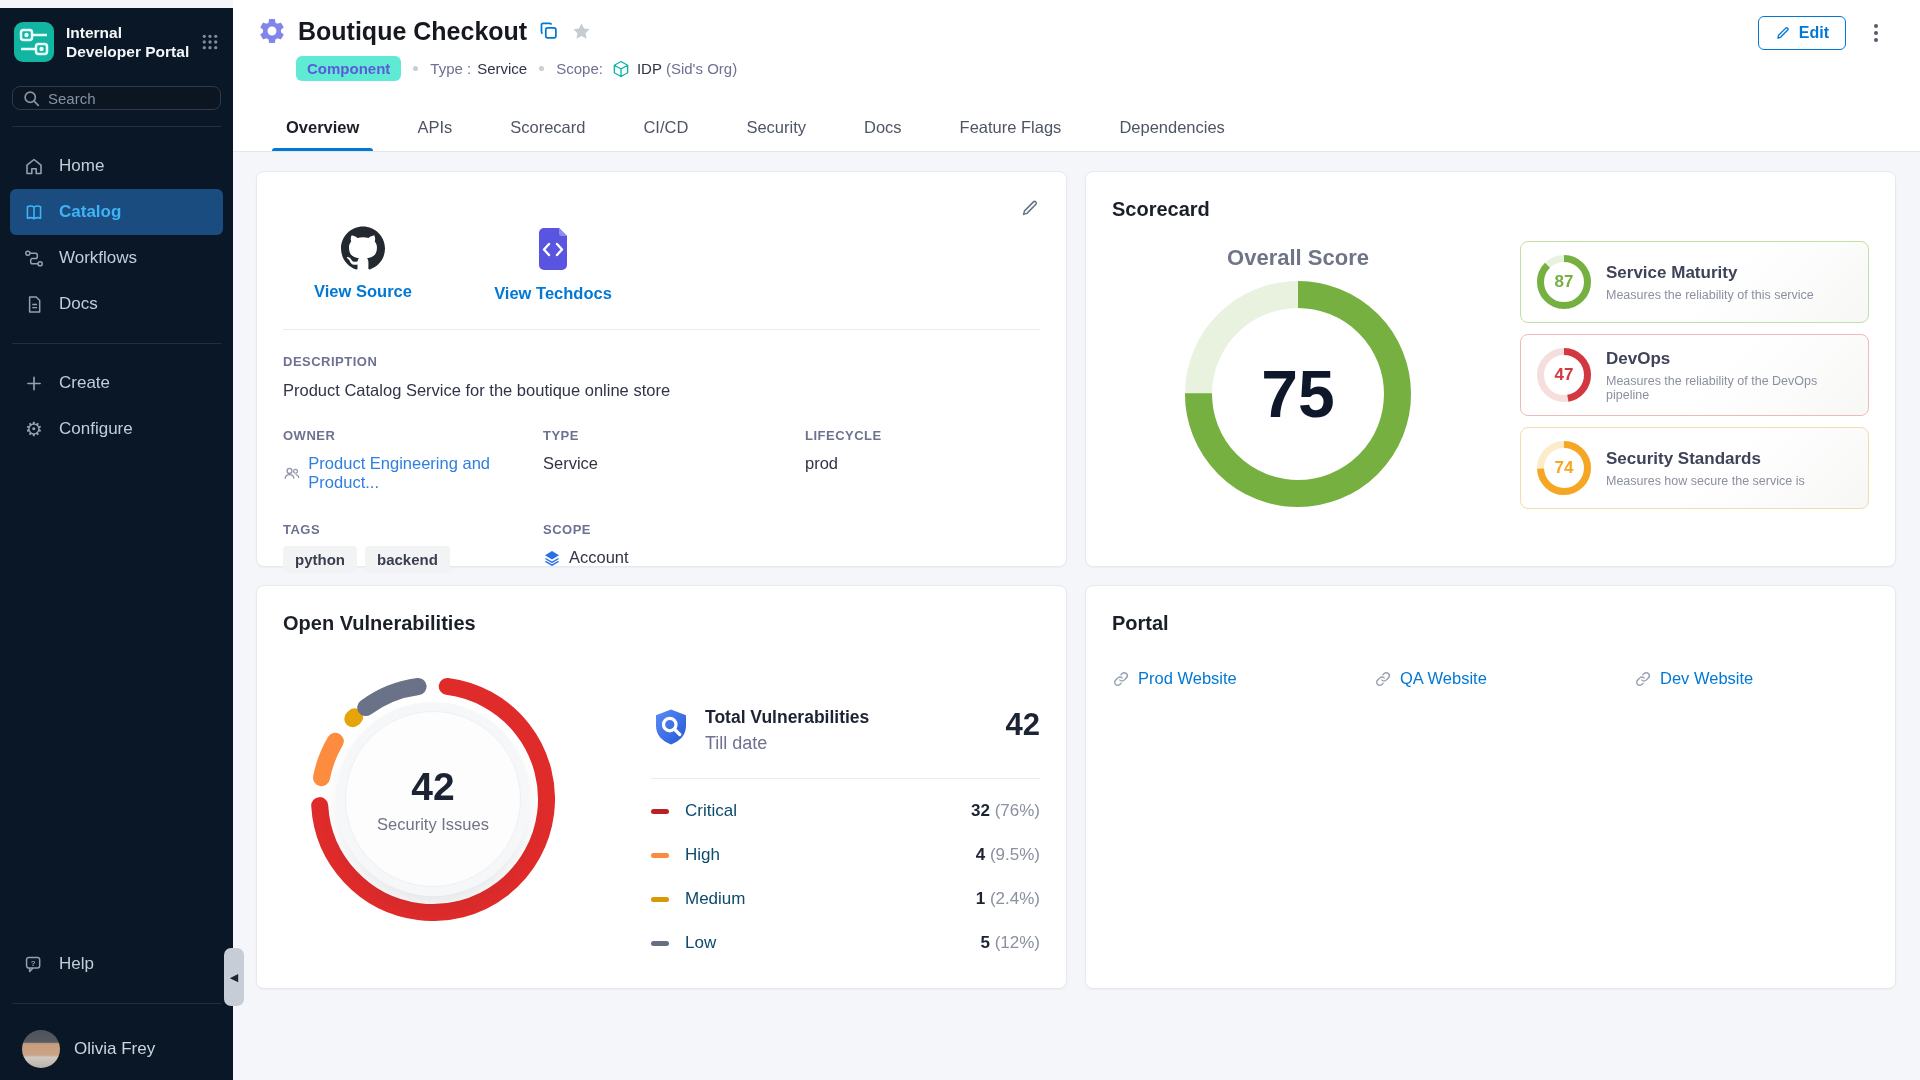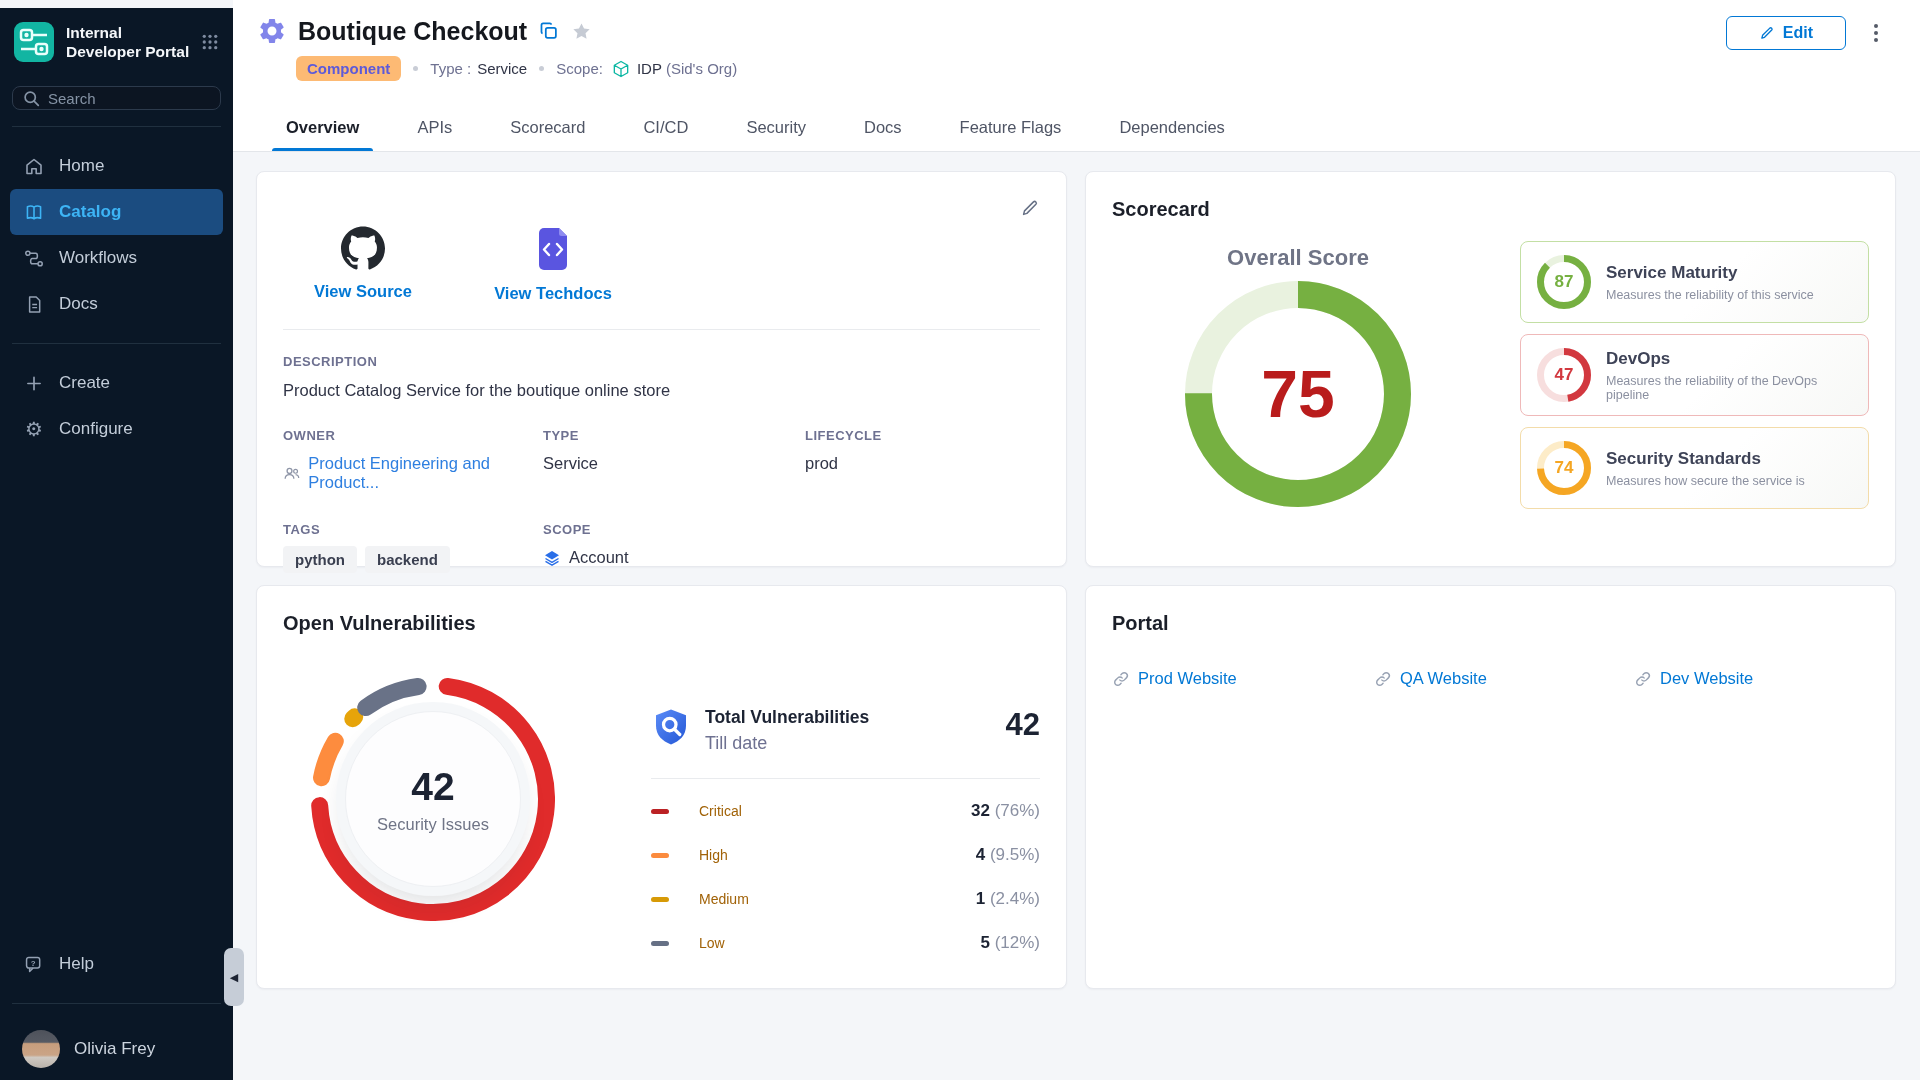--- a/index.html
+++ b/index.html
@@ -32,26 +32,26 @@
   .collapse-handle { position:absolute; left:224px; top:948px; width:20px; height:58px;
     background:#c6cdd7; border-radius:7px; display:flex; align-items:center; justify-content:center;
     color:#1d2433; font-size:11px; z-index:6; }
 
   
   .main { position:absolute; left:233px; top:0; right:0; height:1080px; }
   .main-header { position:relative; background:#ffffff; height:152px; border-bottom:1px solid #e3e6ea; }
   .title-row { display:flex; align-items:center; padding:16px 0 0 24px; gap:11px; }
   .page-title { font-size:25px; font-weight:bold; color:#15181e; }
   .sub-row { display:flex; align-items:center; gap:12px; margin:10px 0 0 63px; font-size:15px; color:#6e7191; }
-  .badge { background:#fdba74; color:#5d5ad9; font-weight:bold; padding:4px 11px; border-radius:6px; font-size:15px; }
+  .badge { background:#5eead4; color:#5d5ad9; font-weight:bold; padding:4px 11px; border-radius:6px; font-size:15px; }
   .dot { width:5px; height:5px; border-radius:50%; background:#c9cdd6; }
   .dark { color:#303446; }
   .header-actions { position:absolute; right:38px; top:16px; display:flex; align-items:center; gap:24px; }
   .edit-btn { display:flex; align-items:center; gap:8px; border:1.5px solid #0278d5; color:#0278d5;
-    background:#fff; font-weight:bold; font-size:16px; padding:7px 32px; border-radius:6px; }
+    background:#fff; font-weight:bold; font-size:16px; padding:7px 16px; border-radius:6px; }
   .tabs { position:absolute; bottom:0; left:47px; display:flex; gap:46px; }
   .tab { padding:12px 6px 14px; font-size:16.5px; color:#4f5565; position:relative; }
   .tab.active { color:#1b1f29; font-weight:bold; }
   .tab.active::after { content:""; position:absolute; left:-8px; right:-8px; bottom:0; height:3px;
     background:#0278d5; border-radius:3px 3px 0 0; }
 
   
   .content { position:absolute; top:152px; left:0; right:0; bottom:0; background:#f4f6f9; }
   .cards { display:grid; grid-template-columns:811px 811px; grid-template-rows:396px 404px;
     gap:18px; padding:19px 0 0 23px; }
@@ -103,21 +103,21 @@
   .vuln-right { flex:1; margin:66px 0 0 38px; }
   .total-row { display:flex; align-items:flex-start; }
   .total-text { margin-left:14px; }
   .total-title { font-size:17.5px; font-weight:bold; color:#1c2333; }
   .total-sub { font-size:18px; color:#6e7191; margin-top:5px; }
   .total-value { margin-left:auto; font-size:31px; font-weight:bold; color:#1c2333; }
   .vuln-right hr { border:none; border-top:1px solid #e9ebee; margin-top:24px; }
   .sev-rows { margin-top:10px; }
   .sev-row { display:flex; align-items:center; height:44px; }
   .dash { width:18px; height:5px; border-radius:3px; }
-  .sev-label { margin-left:30px; font-size:14px; color:#a16207; }
+  .sev-label { margin-left:16px; font-size:17px; color:#0c4a6e; }
   .sev-val { margin-left:auto; font-size:17px; }
   .sev-val b { color:#1c2333; }
   .sev-val .pct { color:#8a90a2; }
 
   
   .links-row { display:grid; grid-template-columns:262px 260px 1fr; margin-top:34px; }
   .link-item { display:flex; align-items:center; gap:8px; color:#0278d5; font-size:16.5px; }
 
   .kebab { display:flex; flex-direction:column; gap:3px; padding:4px; }
   .kebab i { width:4px; height:4px; border-radius:50%; background:#555b68; }
@@ -358,21 +358,21 @@
       <div class="card" data-interactable="false">
         <h2 data-interactable="false">Scorecard</h2>
         <div class="score-body">
           <div class="overall" data-interactable="false">
             <div class="overall-label" data-interactable="false">Overall Score</div>
             <div class="donut-wrap" data-interactable="false"><svg width="226" height="226" viewBox="0 0 226 226">
                   <circle cx="113" cy="113" r="99.5" fill="none" stroke="#e9f2df" stroke-width="27" transform="rotate(-90 113 113)"></circle>
                   <circle cx="113" cy="113" r="99.5" fill="none" stroke="#76b041" stroke-width="27" stroke-dasharray="468.88270354827665 625.1769380643689" transform="rotate(-90 113 113)"></circle>
                 </svg>
               <div class="donut-center">
-                <span class="overall-value" data-interactable="false" style="color: #b91c1c;">75</span>
+                <span class="overall-value" data-interactable="false" style="color: #0f172a;">75</span>
               </div>
             </div>
           </div>
 
           <div class="checks">
             <div class="check" data-interactable="true" style="border-color: rgb(195, 223, 164);">
               <div class="donut-wrap" data-interactable="false">
                   <svg width="54" height="54" viewBox="0 0 54 54">
                     <circle cx="27" cy="27" r="23.5" fill="none" stroke="#e9f2df" stroke-width="7" transform="rotate(-90 27 27)"></circle>
                     <circle cx="27" cy="27" r="23.5" fill="none" stroke="#76b041" stroke-width="7" stroke-dasharray="128.45972360528665 147.6548547187203" transform="rotate(-90 27 27)"></circle>

